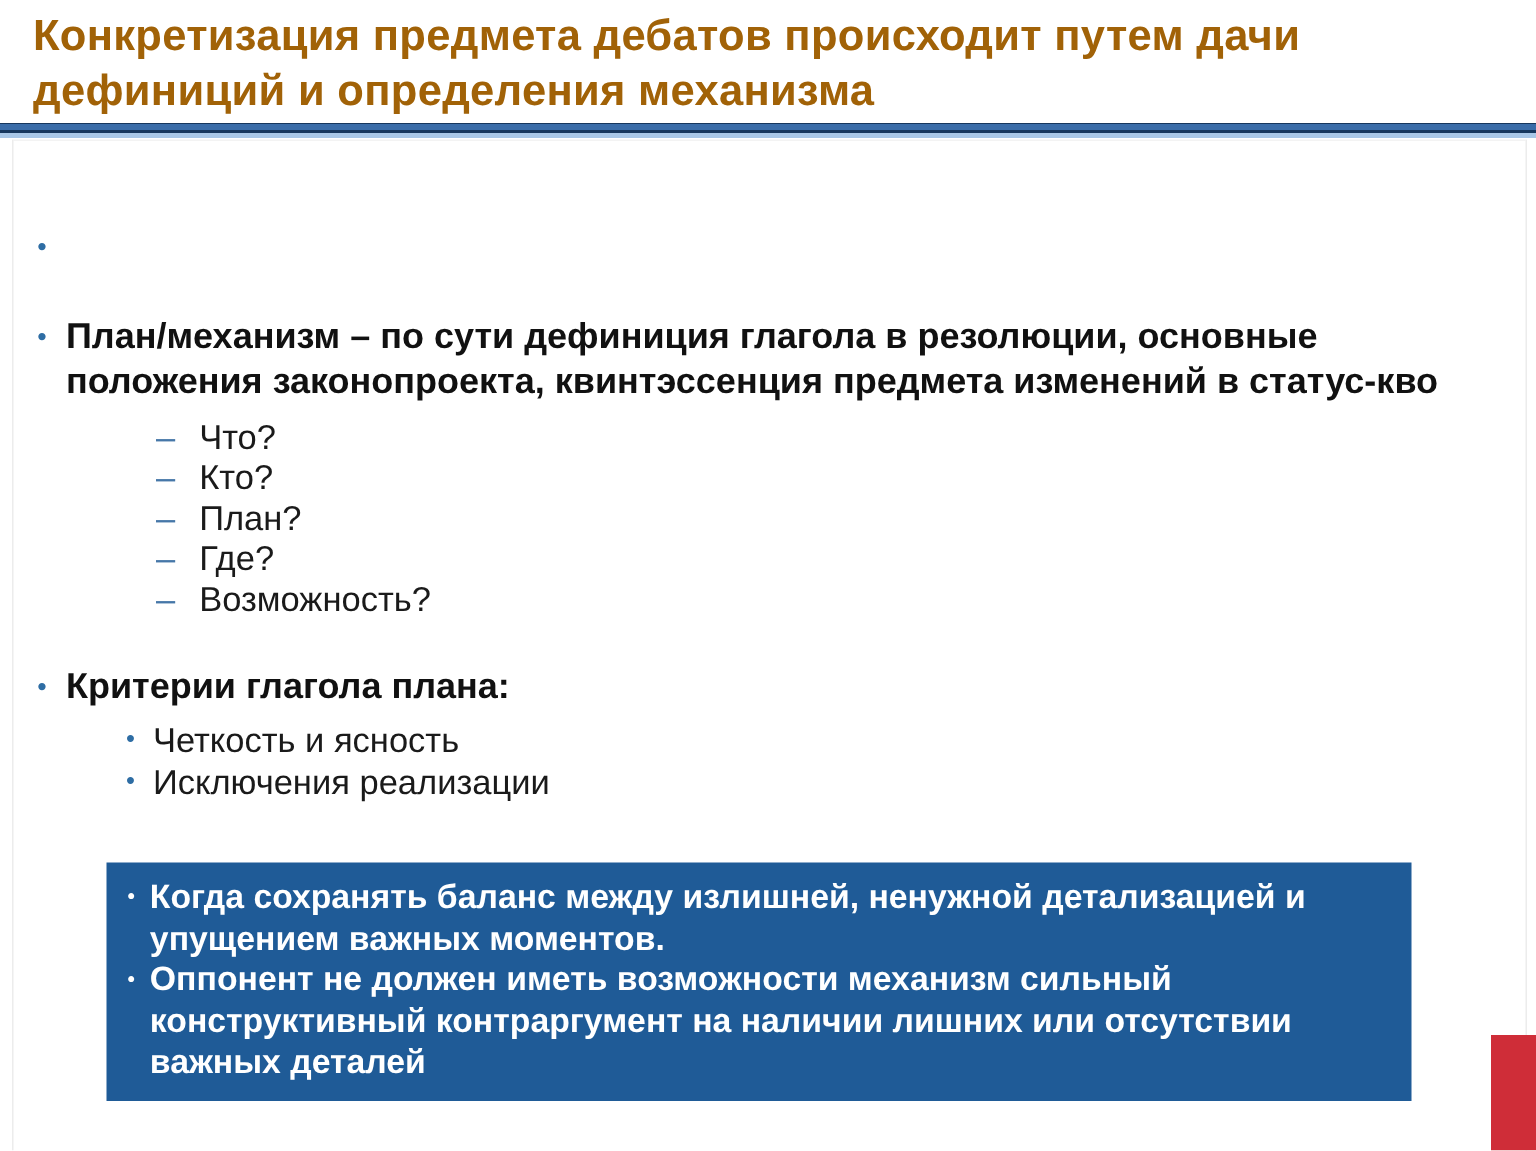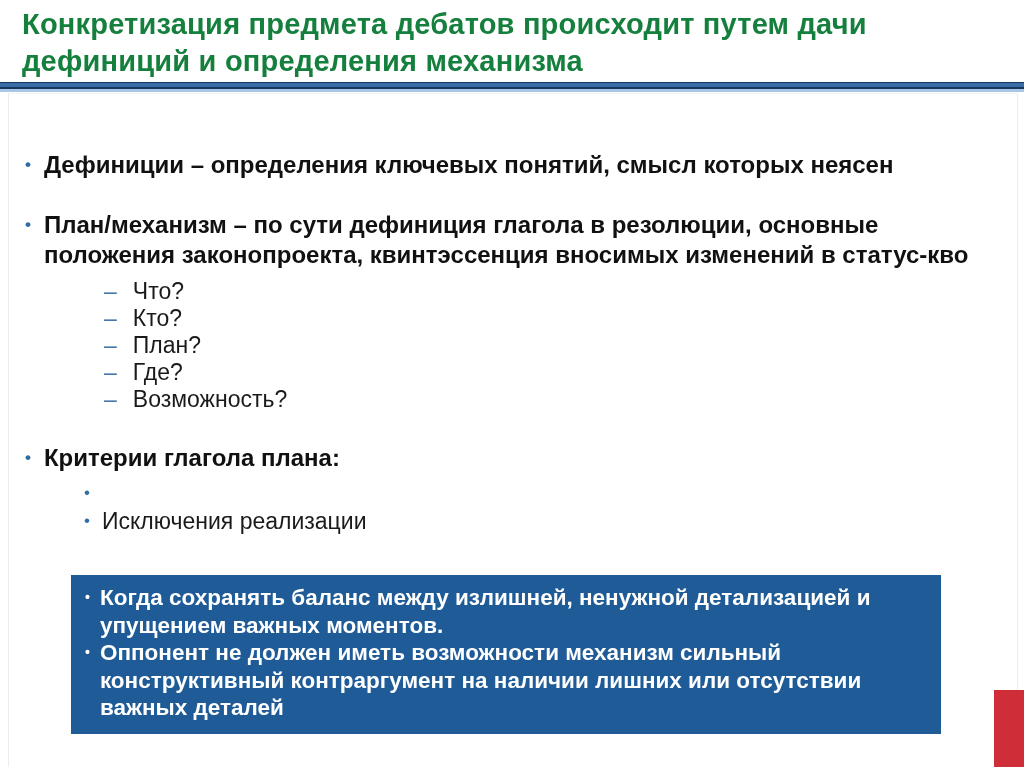--- a/index.html
+++ b/index.html
@@ -14,21 +14,21 @@
   .slide {
     position: relative;
     width: 1024px;
     height: 767px;
     background: #ffffff;
   }
   .slide-title {
     padding: 6px 30px 0 22px;
     font-size: 29px;
     font-weight: bold;
-    color: #15803d;
+    color: #a16207;
     line-height: 1.26;
     letter-spacing: 0.2px;
   }
   .title-separator {
     margin-top: 3px;
     height: 10px;
     width: 1024px;
     background: linear-gradient(to bottom,
       #17375E 0px, #17375E 1px,
       #3A6CA8 1px, #3A6CA8 5px,
@@ -137,26 +137,25 @@
 <div class="slide">
 
   <div class="slide-title">Конкретизация предмета дебатов происходит путем дачи дефиниций и определения механизма</div>
 
   <div class="title-separator"></div>
 
   <div class="slide-body">
 
     <div class="b1 b1-first">
       <span class="marker-dot">•</span>
-      <span>Дефиниции – определения ключевых понятий, смысл которых неясен</span>
     </div>
 
     <div class="b1 b1-second">
       <span class="marker-dot">•</span>
-      <span>План/механизм – по сути дефиниция глагола в резолюции, основные положения законопроекта, квинтэссенция вносимых изменений в статус-кво</span>
+      <span>План/механизм – по сути дефиниция глагола в резолюции, основные положения законопроекта, квинтэссенция предмета изменений в статус-кво</span>
     </div>
 
     <div class="dash-list">
       <div class="dash-item">
         <span class="marker-dash">–</span>
         <span>Что?</span>
       </div>
       <div class="dash-item">
         <span class="marker-dash">–</span>
         <span>Кто?</span>
@@ -176,20 +175,21 @@
     </div>
 
     <div class="b1 b1-third">
       <span class="marker-dot">•</span>
       <span>Критерии глагола плана:</span>
     </div>
 
     <div class="sub-list">
       <div class="sub-item">
         <span class="marker-dot">•</span>
+        <span>Четкость и ясность</span>
       </div>
       <div class="sub-item">
         <span class="marker-dot">•</span>
         <span>Исключения реализации</span>
       </div>
     </div>
 
     <div class="callout-box">
       <div class="callout-item">
         <span class="marker-dot">•</span>

